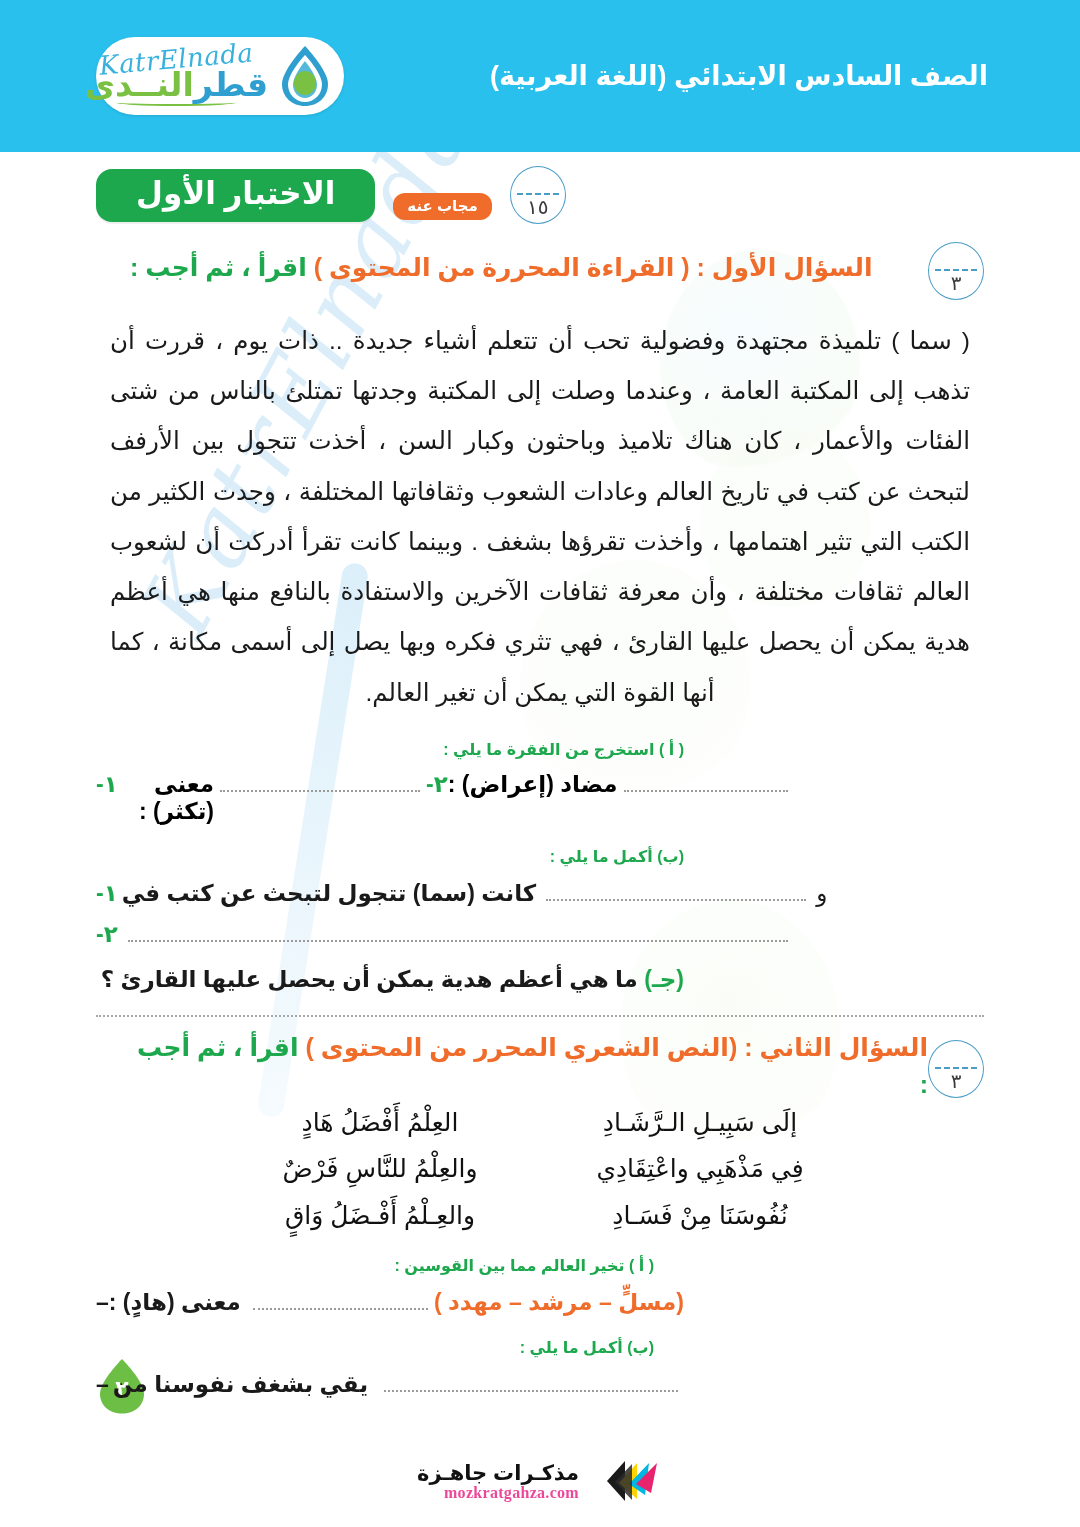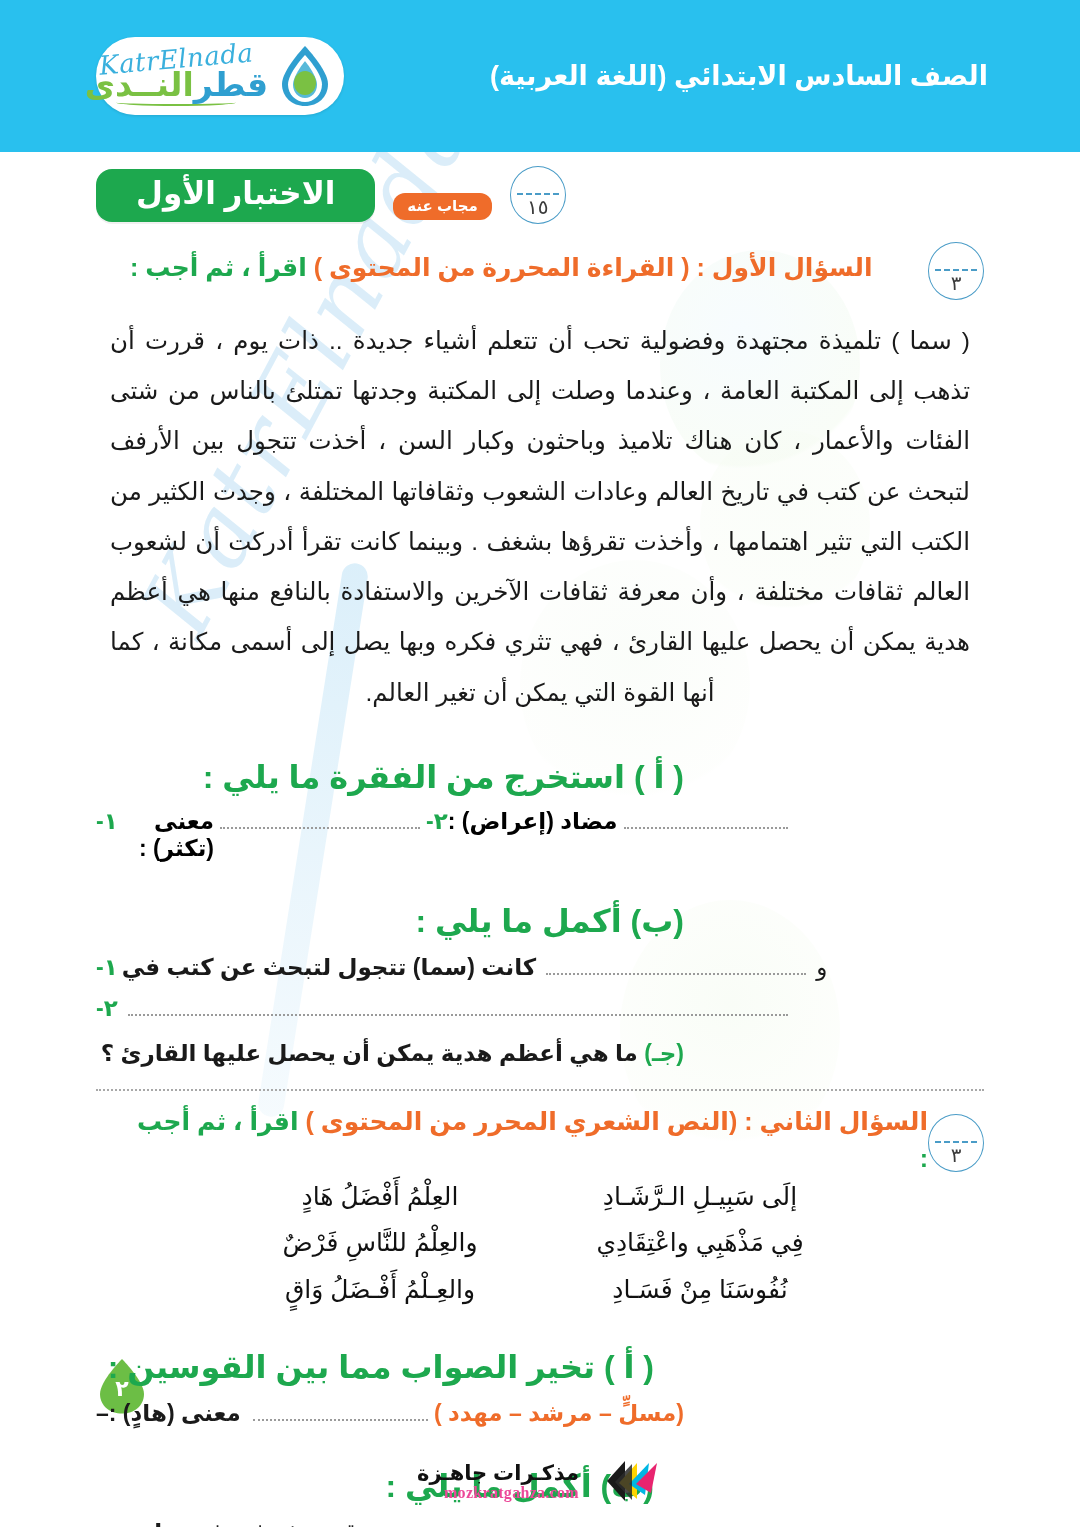--- a/index.html
+++ b/index.html
@@ -205,25 +205,25 @@
     line-height: 2.05;
     color: #1a1a1a;
     text-align: justify;
     text-align-last: center;
     letter-spacing: 0;
     padding: 0 14px;
   }
 
   
   .sub-heading {
-    font-size: 32px;
+    font-size: 16px;
     font-weight: bold;
     color: #1da84e;
     text-align: right;
-    margin-top: 40px;
+    margin-top: 22px;
     padding-right: 300px;
   }
   .sub-heading.wide { padding-right: 330px; }
 
   .item-line {
     display: flex;
     flex-direction: row-reverse;
     align-items: baseline;
     font-size: 23px;
     color: #1a1a1a;
@@ -456,21 +456,21 @@
     <div class="verse">
       <span class="h1">والعِلْمُ للنَّاسِ فَرْضٌ</span>
       <span class="h2">فِي مَذْهَبِي واعْتِقَادِي</span>
     </div>
     <div class="verse">
       <span class="h1">والعِـلْمُ أَفْـضَلُ وَاقٍ</span>
       <span class="h2">نُفُوسَنَا مِنْ فَسَـادِ</span>
     </div>
   </div>
 
-  <div class="sub-heading wide">( أ ) تخير الصواب مما بين القوسين :</div>
+  <div class="sub-heading wide">( أ ) تخير العالم مما بين القوسين :</div>
 
   <div class="choice-row">
     <span class="txt">–</span>
     <span class="txt" style="margin-right:6px;">معنى (هادٍ) :</span>
     <span class="dots"></span>
     <span class="choices">(مسلٍّ – مرشد – مهدد )</span>
   </div>
 
   <div class="sub-heading wide">(ب) أكمل ما يلي :</div>
 

